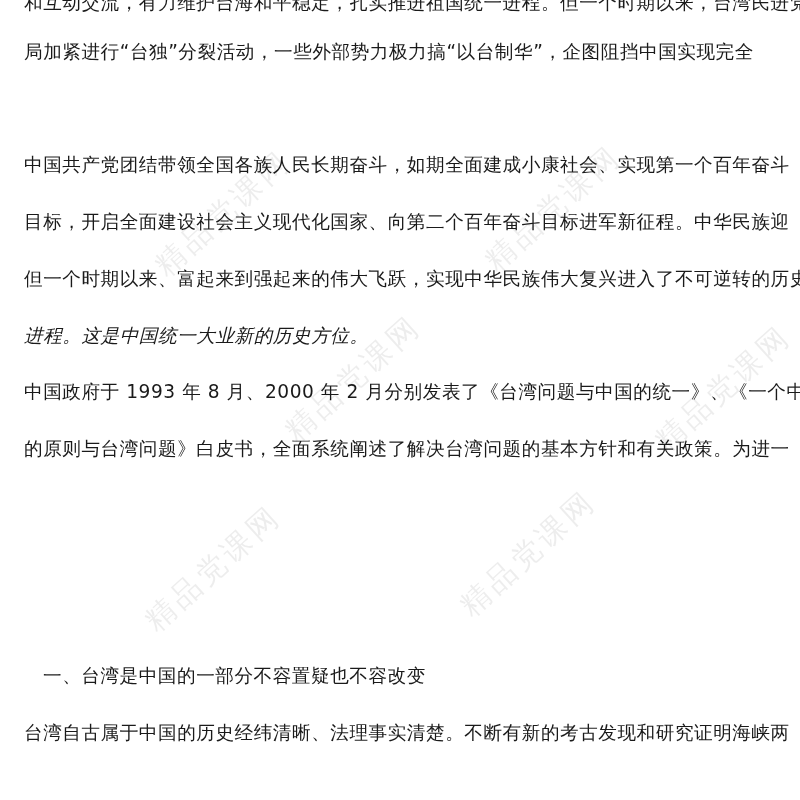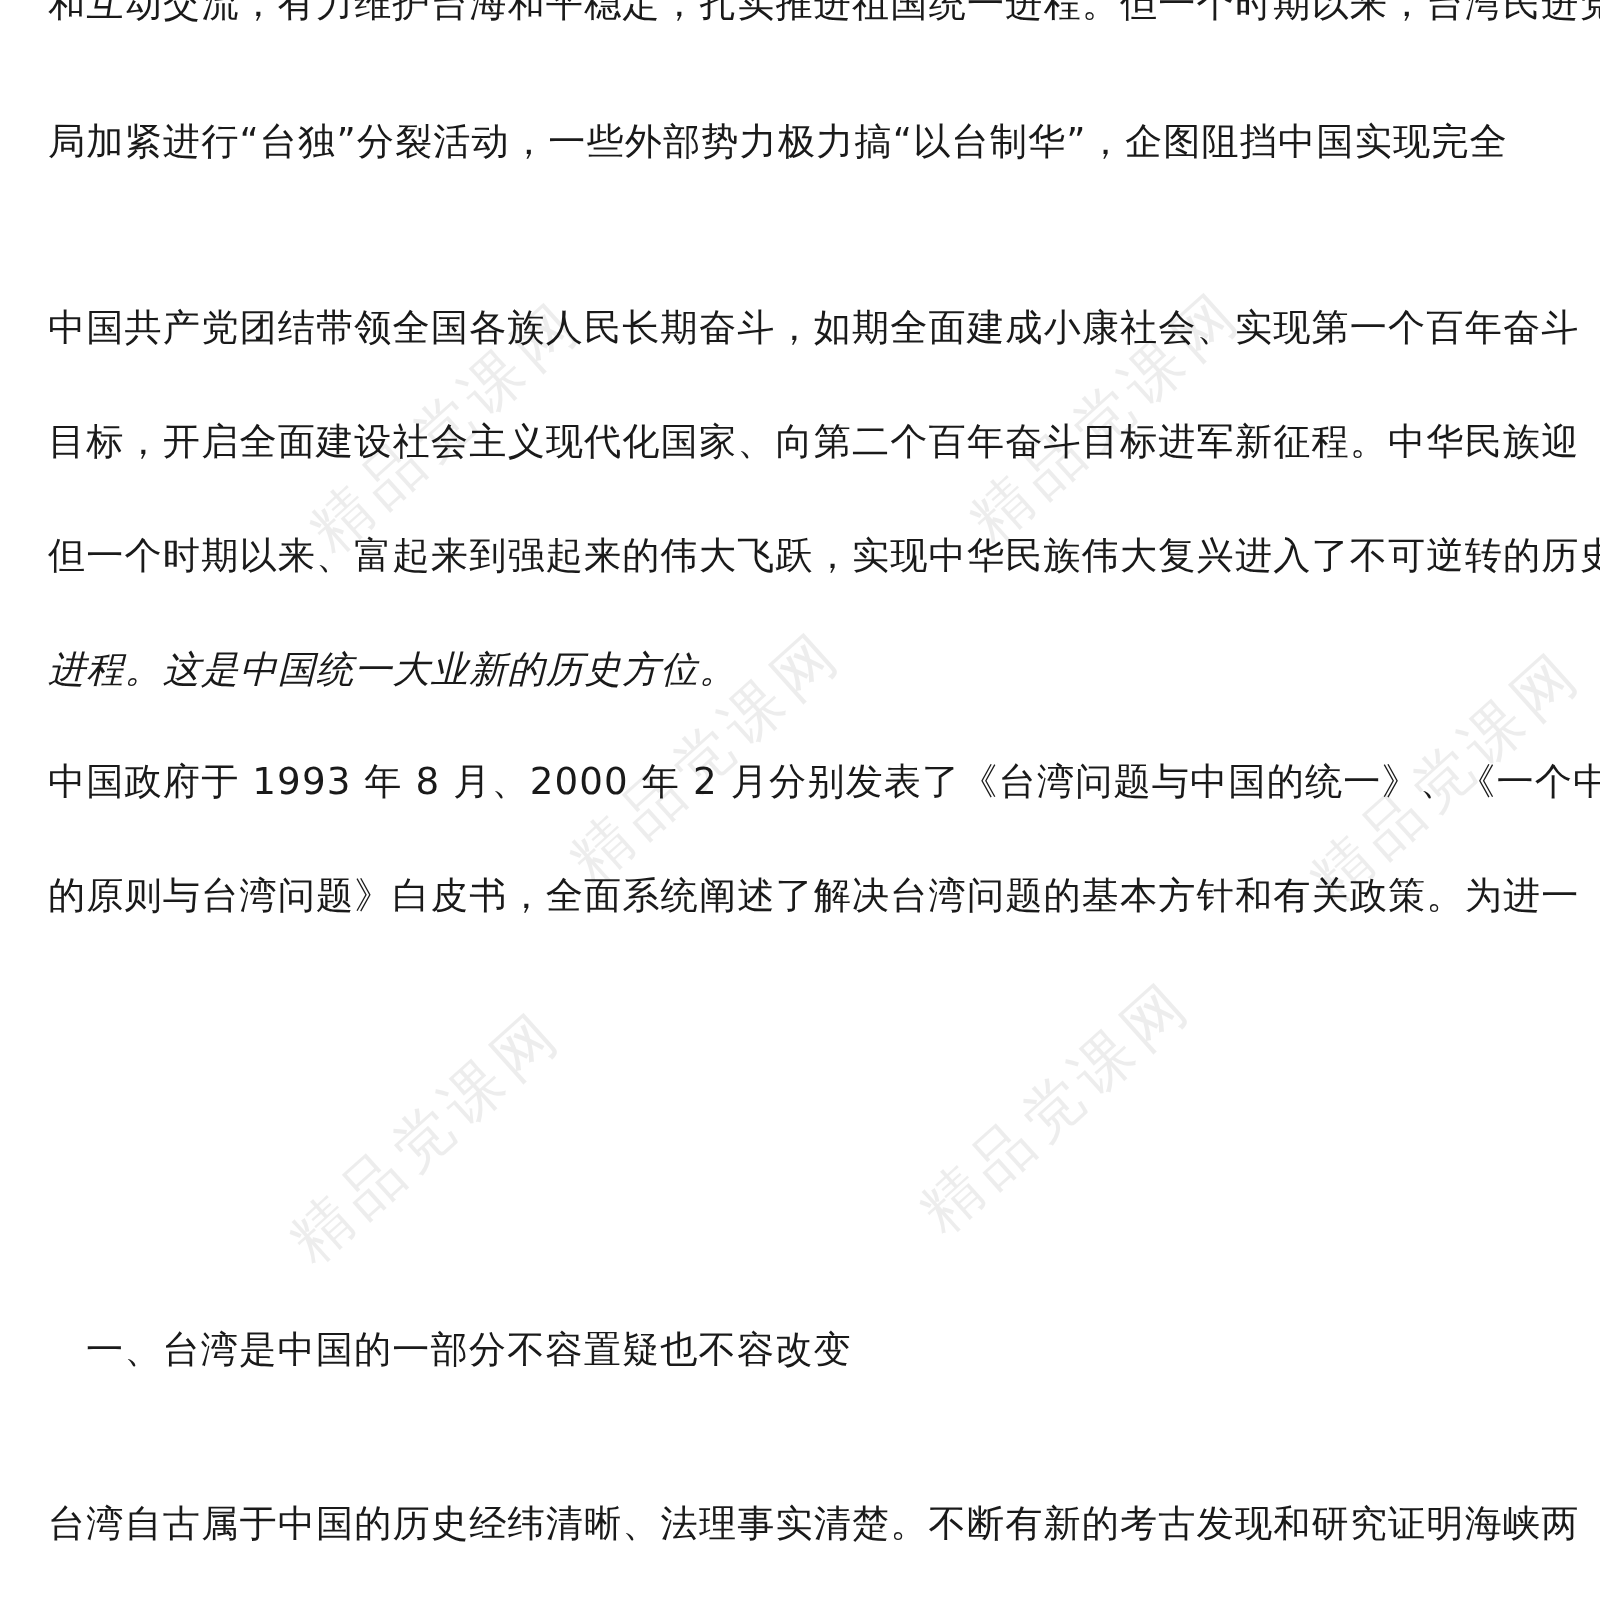--- a/index.html
+++ b/index.html
@@ -50,33 +50,33 @@
     transform-origin: left center;
     letter-spacing: 4px;
   }
 </style>
 </head>
 <body>
 
 <div class="page">
 
   <div class="line" style="top:-9px;">和互动交流，有力维护台海和平稳定，扎实推进祖国统一进程。但一个时期以来，台湾民进党当</div>
-  <div class="line" style="top:40px;margin-top:20px;">局加紧进行“台独”分裂活动，一些外部势力极力搞“以台制华”，企图阻挡中国实现完全</div>
+  <div class="line" style="top:40px;">局加紧进行“台独”分裂活动，一些外部势力极力搞“以台制华”，企图阻挡中国实现完全</div>
 
   <div class="line" style="top:210px;">目标，开启全面建设社会主义现代化国家、向第二个百年奋斗目标进军新征程。中华民族迎</div>
   <div class="line" style="top:153px;">中国共产党团结带领全国各族人民长期奋斗，如期全面建成小康社会、实现第一个百年奋斗</div>
   <div class="line" style="top:267px;">但一个时期以来、富起来到强起来的伟大飞跃，实现中华民族伟大复兴进入了不可逆转的历史</div>
   <div class="line" style="top:324px;font-style:italic;">进程。这是中国统一大业新的历史方位。</div>
 
   <div class="line" style="top:380px;">中国政府于 1993 年 8 月、2000 年 2 月分别发表了《台湾问题与中国的统一》、《一个中国</div>
   <div class="line" style="top:437px;">的原则与台湾问题》白皮书，全面系统阐述了解决台湾问题的基本方针和有关政策。为进一</div>
 
   <div class="line heading" style="top:664px;">一、台湾是中国的一部分不容置疑也不容改变</div>
 
-  <div class="line" style="top:751px;">台湾自古属于中国的历史经纬清晰、法理事实清楚。不断有新的考古发现和研究证明海峡两</div>
+  <div class="line" style="top:721px;">台湾自古属于中国的历史经纬清晰、法理事实清楚。不断有新的考古发现和研究证明海峡两</div>
 
 </div>
 
 <div class="watermark-layer">
   <div class="wm" style="left:160px; top:250px;">精品党课网</div>
   <div class="wm" style="left:490px; top:245px;">精品党课网</div>
   <div class="wm" style="left:290px; top:415px;">精品党课网</div>
   <div class="wm" style="left:150px; top:605px;">精品党课网</div>
   <div class="wm" style="left:465px; top:590px;">精品党课网</div>
   <div class="wm" style="left:660px; top:425px;">精品党课网</div>

